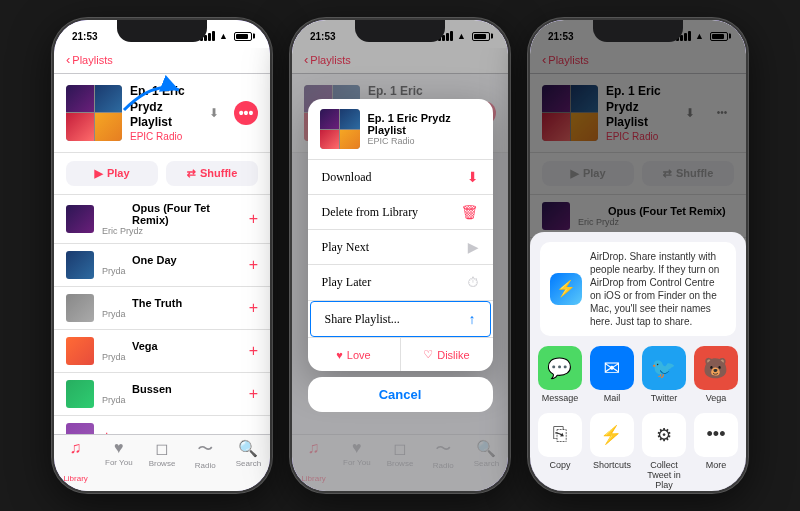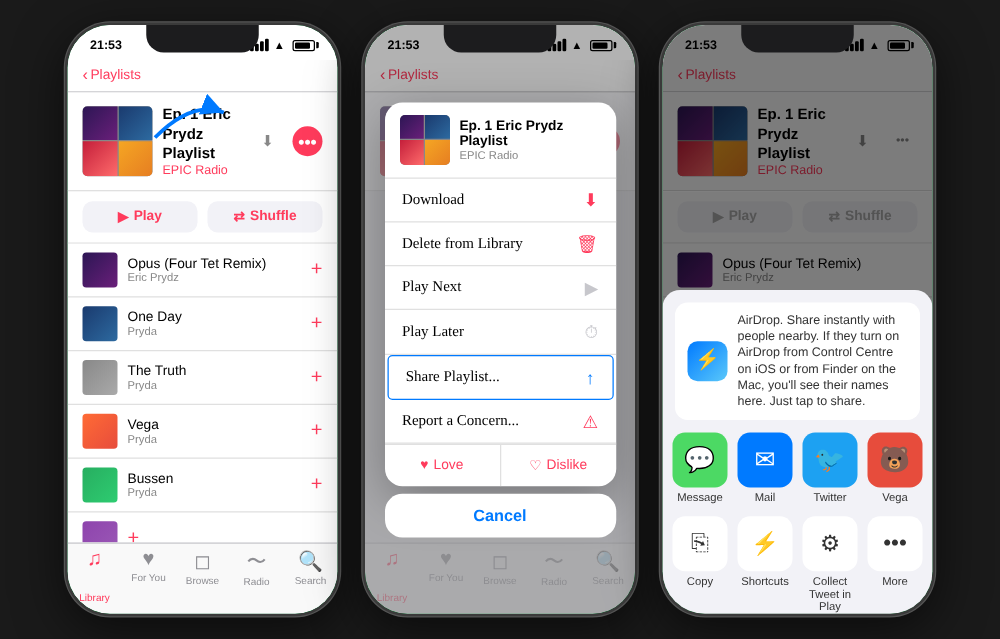--- a/index.html
+++ b/index.html
@@ -12,21 +12,21 @@
       justify-content: center;
       gap: 18px;
       font-family: -apple-system, BlinkMacSystemFont, 'Helvetica Neue', sans-serif;
       overflow: hidden;
     }
 
     
     .phone {
       width: 220px;
       height: 475px;
-      background: #15803d;
+      background: #c4b5fd;
       border-radius: 36px;
       border: 2px solid #3a3a3a;
       position: relative;
       overflow: hidden;
       box-shadow: 0 0 0 1px #555, 0 10px 40px rgba(0,0,0,0.6);
     }
     .phone-screen {
       position: absolute;
       top: 0; left: 0; right: 0; bottom: 0;
       background: #f2f2f7;
@@ -225,21 +225,21 @@
       flex-shrink: 0;
     }
     .track-art-1 { background: linear-gradient(135deg, #2c1654, #6a1f7a); }
     .track-art-2 { background: linear-gradient(135deg, #1a3a6e, #2d6aa0); }
     .track-art-3 { background: linear-gradient(135deg, #888, #aaa); }
     .track-art-4 { background: linear-gradient(135deg, #ff6b35, #e74c3c); }
     .track-art-5 { background: linear-gradient(135deg, #27ae60, #2ecc71); }
     .track-art-6 { background: linear-gradient(135deg, #8e44ad, #9b59b6); }
 
     .track-info { flex: 1; }
-    .track-name { font-size: 11px; font-weight: 400; color: #000; }
+    .track-name { font-size: 11px; font-weight: 700; color: #000; margin-left: 30px; }
     .track-artist { font-size: 9px; color: #888; }
     .track-add { color: #ff3b5c; font-size: 16px; font-weight: 300; cursor: pointer; }
 
     
     .tab-bar {
       background: rgba(249,249,249,0.95);
       border-top: 0.5px solid #c8c8cc;
       display: flex;
       padding: 4px 0 8px;
     }
@@ -672,24 +672,20 @@
           <span class="menu-item-icon" style="color:#c7c7cc;">▶</span>
         </div>
         <div class="menu-item">
           <span class="menu-item-label">Play Later</span>
           <span class="menu-item-icon" style="color:#c7c7cc;">⏱</span>
         </div>
         <div class="menu-item highlighted">
           <span class="menu-item-label">Share Playlist...</span>
           <span class="menu-item-icon" style="color:#007aff;">↑</span>
         </div>
-        <div class="menu-item concern">
-          <span class="menu-item-label">Report a Concern...</span>
-          <span class="menu-item-icon" style="color:#ff3b5c;">⚠</span>
-        </div>
 
         <div class="menu-love-row">
           <div class="love-btn">
             <span style="color:#ff3b5c;">♥</span>
             <span>Love</span>
           </div>
           <div class="dislike-btn">
             <span style="color:#ff3b5c;">♡</span>
             <span>Dislike</span>
           </div>

